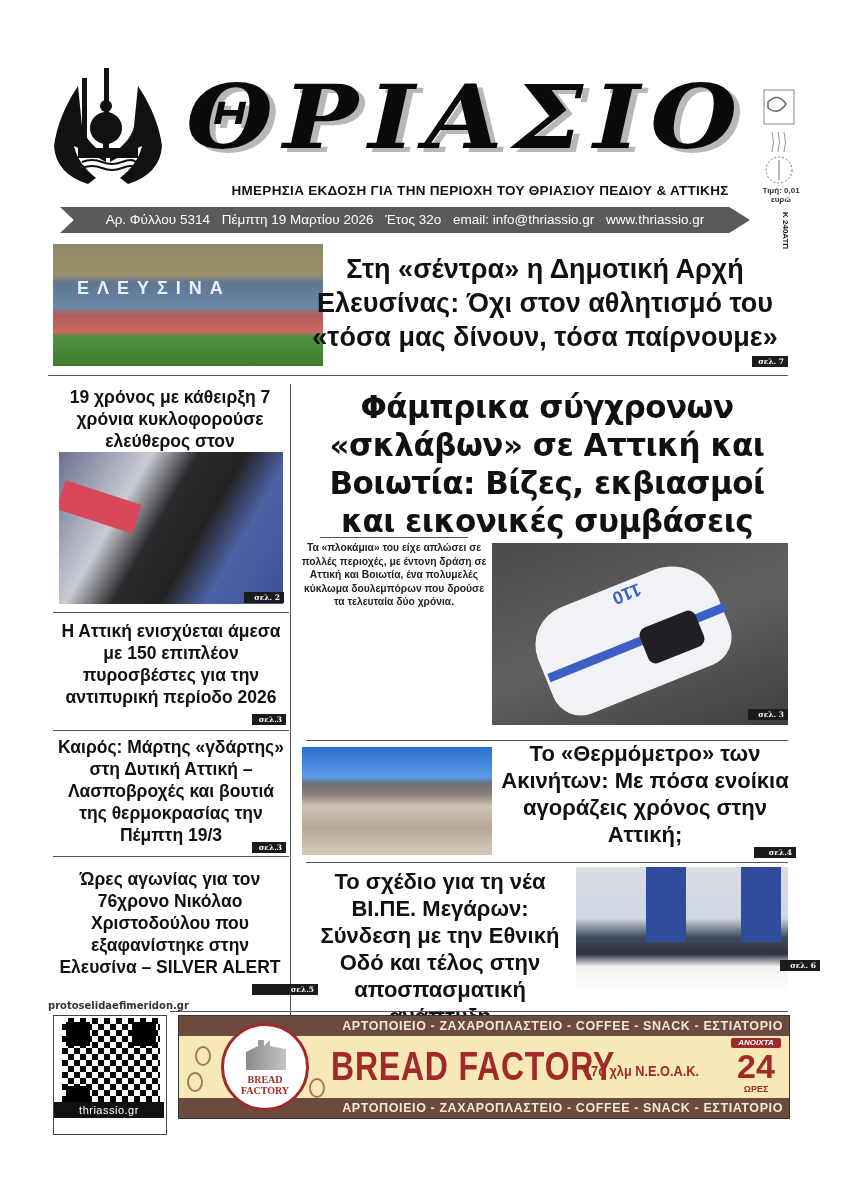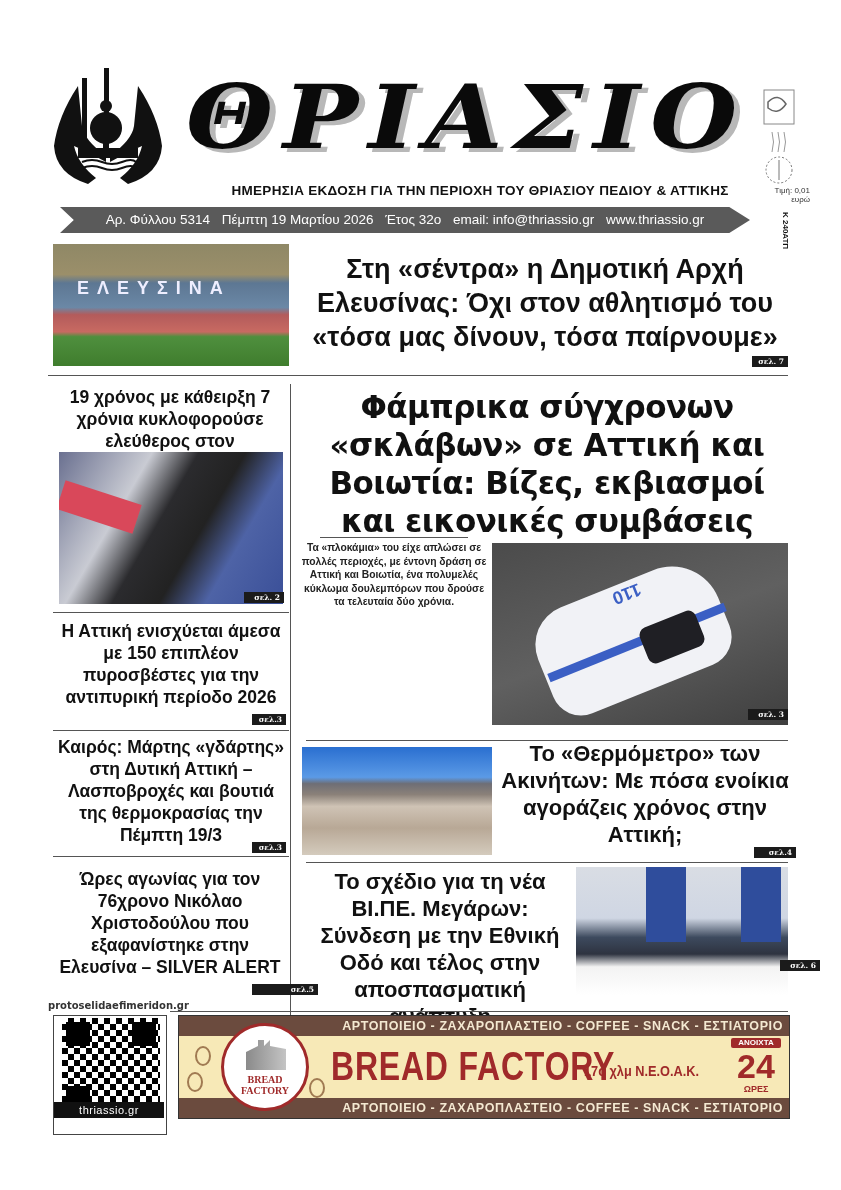--- a/index.html
+++ b/index.html
@@ -4,29 +4,29 @@
 <style>
   html, body { margin:0; padding:0; background:#ffffff; }
   body { width:841px; height:1190px; position:relative; overflow:hidden; font-family:"Liberation Sans", sans-serif; color:#111; }
   .abs { position:absolute; }
 
   
   .logo { left:48px; top:66px; width:120px; height:128px; }
   .title { left:186px; top:60px; width:560px; height:130px; font-family:"DejaVu Serif", serif; font-weight:900; font-style:italic; font-size:100px; letter-spacing:10px; line-height:130px; color:#0a0a0a; text-shadow:6px 5px 0 #b8b8b8; transform:scaleY(0.88); transform-origin:left top; white-space:nowrap; }
   .subtitle { left:210px; top:183px; width:540px; font-weight:bold; font-size:13.5px; letter-spacing:0.3px; text-align:center; }
   .stamp { left:760px; top:88px; width:44px; height:118px; }
-  .price { left:752px; top:186px; width:58px; text-align:right; font-size:8px; line-height:9px; font-weight:normal; color:#333; }
+  .price { left:752px; top:186px; width:58px; text-align:center; font-size:8px; line-height:9px; font-weight:bold; color:#333; }
   .rotated-code { left:790px; top:212px; font-size:8px; font-weight:bold; transform:rotate(90deg); transform-origin:left top; white-space:nowrap; }
 
   .infobar { left:60px; top:207px; width:690px; height:26px; background:#5a5a5a; color:#fff; font-size:13.5px; line-height:26px; text-align:center; clip-path:polygon(0 0, 97% 0, 100% 50%, 97% 100%, 0 100%, 2% 50%); }
   .infobar span { margin:0 4px; }
 
   
   .img { overflow:hidden; }
-  .stadium { left:53px; top:244px; width:236px; height:122px; background:linear-gradient(to bottom,#8f8866 0%,#9b8f6a 25%,#5d7793 32%,#6b88a6 52%,#b35b5b 58%,#c86a62 72%,#4f8f3e 76%,#3f7d2d 100%); }
+  .stadium { left:53px; top:244px; width:270px; height:122px; background:linear-gradient(to bottom,#8f8866 0%,#9b8f6a 25%,#5d7793 32%,#6b88a6 52%,#b35b5b 58%,#c86a62 72%,#4f8f3e 76%,#3f7d2d 100%); }
   .stadium .letters { position:absolute; left:24px; top:34px; width:190px; font-size:18px; letter-spacing:8px; color:#eef; font-weight:bold; }
   .car1 { left:59px; top:452px; width:224px; height:152px; background:linear-gradient(120deg,#6a7090 0%,#c9cbd3 30%,#2b2b2e 45%,#222 60%,#4e63a6 75%,#3a4f98 100%); }
   .car1 .arm { position:absolute; left:0; top:40px; width:80px; height:30px; background:#d9485a; transform:rotate(18deg); }
   .police { left:492px; top:543px; width:296px; height:182px; background:linear-gradient(160deg,#4b4b4b 0%,#606060 50%,#3f3f3f 100%); }
   .police .carbody { position:absolute; left:45px; top:40px; width:190px; height:110px; background:#f1f2f6; border-radius:40px 50px 30px 30px; transform:rotate(-22deg); }
   .police .stripe { position:absolute; left:50px; top:95px; width:190px; height:9px; background:#3b5fc4; transform:rotate(-22deg); }
   .police .window { position:absolute; left:150px; top:75px; width:60px; height:38px; background:#1f1f24; border-radius:8px; transform:rotate(-22deg); }
   .aerial { left:302px; top:747px; width:190px; height:108px; background:linear-gradient(to bottom,#2a6fd0 0%,#5b9ae6 28%,#6e6e75 34%,#8b8179 44%,#cfc3b5 55%,#b8a896 75%,#d4cbbd 100%); }
   .meeting { left:576px; top:867px; width:212px; height:128px; background:linear-gradient(to bottom,#d9dde4 0%,#cfd6e3 40%,#3d4a5e 55%,#2e3340 68%,#f3f3f3 78%,#ffffff 100%); }
   .meeting .banner { position:absolute; top:0; width:40px; height:75px; background:#2f4d9c; }
@@ -59,21 +59,21 @@
 
   
   .ad { left:178px; top:1015px; width:610px; height:102px; border:1px solid #333; background:#f7e9b7; overflow:hidden; }
   .ad .band { position:absolute; left:0; width:610px; height:20px; background:#6b4b3e; color:#f4e9d2; font-weight:bold; font-size:12.5px; line-height:20px; text-align:right; padding-right:6px; box-sizing:border-box; letter-spacing:0.6px; }
   .ad .badge { position:absolute; left:42px; top:7px; width:88px; height:88px; border-radius:50%; border:3px solid #a02a2a; background:#fff; text-align:center; box-sizing:border-box; }
   .ad .badge .factory { position:absolute; left:22px; top:14px; width:40px; height:30px; background:linear-gradient(to right,#8a8a8a,#c4c4c4); clip-path:polygon(0 40%,30% 20%,30% 0,45% 0,45% 20%,60% 0,60% 20%,100% 30%,100% 100%,0 100%); }
   .ad .badge .bname { position:absolute; left:0; top:48px; width:82px; font-family:"Liberation Serif", serif; font-weight:bold; color:#a02a2a; font-size:10px; line-height:11px; }
   .ad .brand { position:absolute; left:152px; top:27px; font-family:"Liberation Sans", sans-serif; font-weight:bold; color:#a02a2a; font-size:40px; line-height:46px; letter-spacing:1px; transform:scaleX(0.8); transform-origin:left center; white-space:nowrap; }
   .ad .addr { position:absolute; left:405px; top:46px; color:#a02a2a; font-weight:bold; font-size:15px; transform:scaleX(0.85); transform-origin:left center; white-space:nowrap; }
   .ad .open { position:absolute; left:552px; top:22px; width:50px; text-align:center; color:#a02a2a; font-weight:bold; }
-  .ad .open .o1 { font-size:8px; background:#a02a2a; color:#fff; border-radius:2px; line-height:10px; }
+  .ad .open .o1 { font-size:8px; background:#a02a2a; color:#fff; border-radius:2px; line-height:10px;font-style:italic; }
   .ad .open .o2 { font-size:34px; line-height:36px; }
   .ad .open .o3 { font-size:9px; line-height:10px; }
   .bean { position:absolute; width:12px; height:16px; border:2px solid #a07a52; border-radius:50%; }
 </style>
 </head>
 <body>
 
 <svg class="abs logo" viewBox="0 0 120 128">
   <rect x="34" y="12" width="5" height="60" fill="#111"></rect>
   <rect x="56" y="2" width="5" height="50" fill="#111"></rect>

